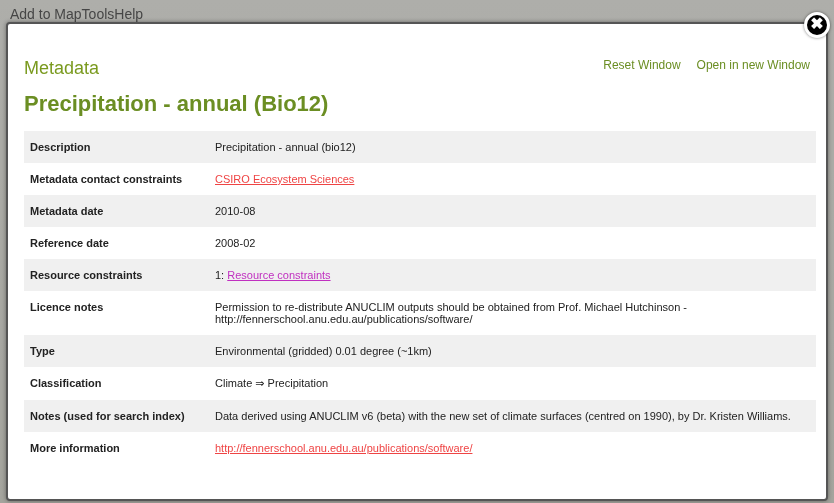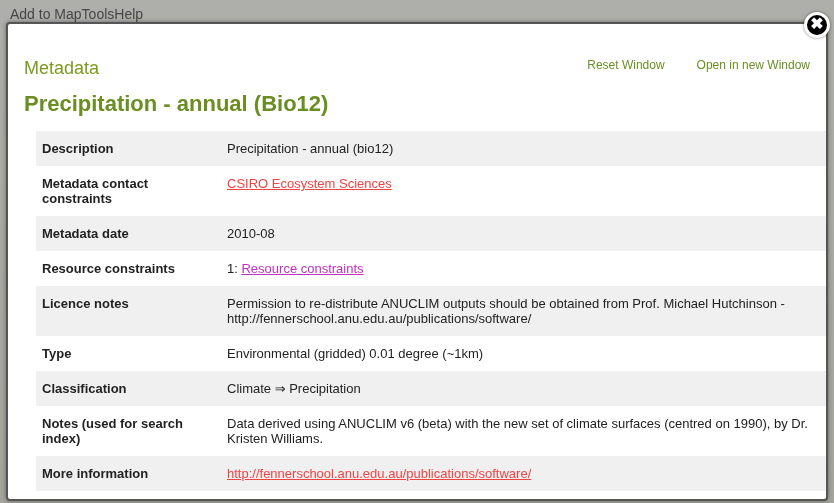--- a/index.html
+++ b/index.html
@@ -32,37 +32,37 @@
     line-height: 18px; text-align: center;
     cursor: pointer;
     box-shadow: 0 0 3px rgba(0,0,0,0.5);
     z-index: 10;
   }
   .dlg-header {
     padding: 10px 16px 6px 16px;
     display: flex; justify-content: space-between; align-items: flex-start; margin-top: 24px;
   }
   .dlg-title { color: #7a9a1f; font-size: 18px; font-weight: normal; }
-  .dlg-actions { display: flex; gap: 32px; font-size: 12px; }
+  .dlg-actions { display: flex; gap: 16px; font-size: 12px; }
   .dlg-actions a { color: #6b8e23; text-decoration: none; cursor: pointer; }
   .dlg-body {
     flex: 1; overflow-y: scroll;
     padding: 0 10px 0 16px;
   }
   
   .dlg-body::-webkit-scrollbar { width: 18px; }
   .dlg-body::-webkit-scrollbar-track { background: #e6e6e6; border: 1px solid #ccc; }
   .dlg-body::-webkit-scrollbar-thumb { background: #c1d4f5; border: 1px solid #9db6e4; }
   .dlg-body::-webkit-scrollbar-button { background: #e6e6e6; border: 1px solid #ccc; height: 18px; }
 
   h1.page-title {
     color: #6b8e23; font-size: 22px; font-weight: bold;
     margin: 6px 0 14px 0;
   }
-  table.meta { width: 100%; border-collapse: collapse; font-size: 13px; margin-left: 12px; }
+  table.meta { width: 100%; border-collapse: collapse; font-size: 11px; }
   table.meta tr:nth-child(odd) { background: #f0f0f0; }
   table.meta td { padding: 10px 6px; vertical-align: top; color: #222; }
   table.meta td.label { width: 185px; font-weight: bold; }
   a.ext { color: #ef4444; text-decoration: underline; cursor: pointer; }
   a.constraint { color: #c030c0; text-decoration: underline; cursor: pointer; }
 </style>
 </head>
 <body>
 
 <div class="backdrop">
@@ -95,20 +95,24 @@
       </tr>
       <tr>
         <td class="label">Metadata contact constraints</td>
         <td><a class="ext">CSIRO Ecosystem Sciences</a></td>
       </tr>
       <tr>
         <td class="label">Metadata date</td>
         <td>2010-08</td>
       </tr>
       <tr>
+        <td class="label">Reference date</td>
+        <td>2008-02</td>
+      </tr>
+      <tr>
         <td class="label">Resource constraints</td>
         <td>
           <span>1: </span><a class="constraint">Resource constraints</a>
         </td>
       </tr>
       <tr>
         <td class="label">Licence notes</td>
         <td>Permission to re-distribute ANUCLIM outputs should be obtained from Prof. Michael Hutchinson - http://fennerschool.anu.edu.au/publications/software/</td>
       </tr>
       <tr>

